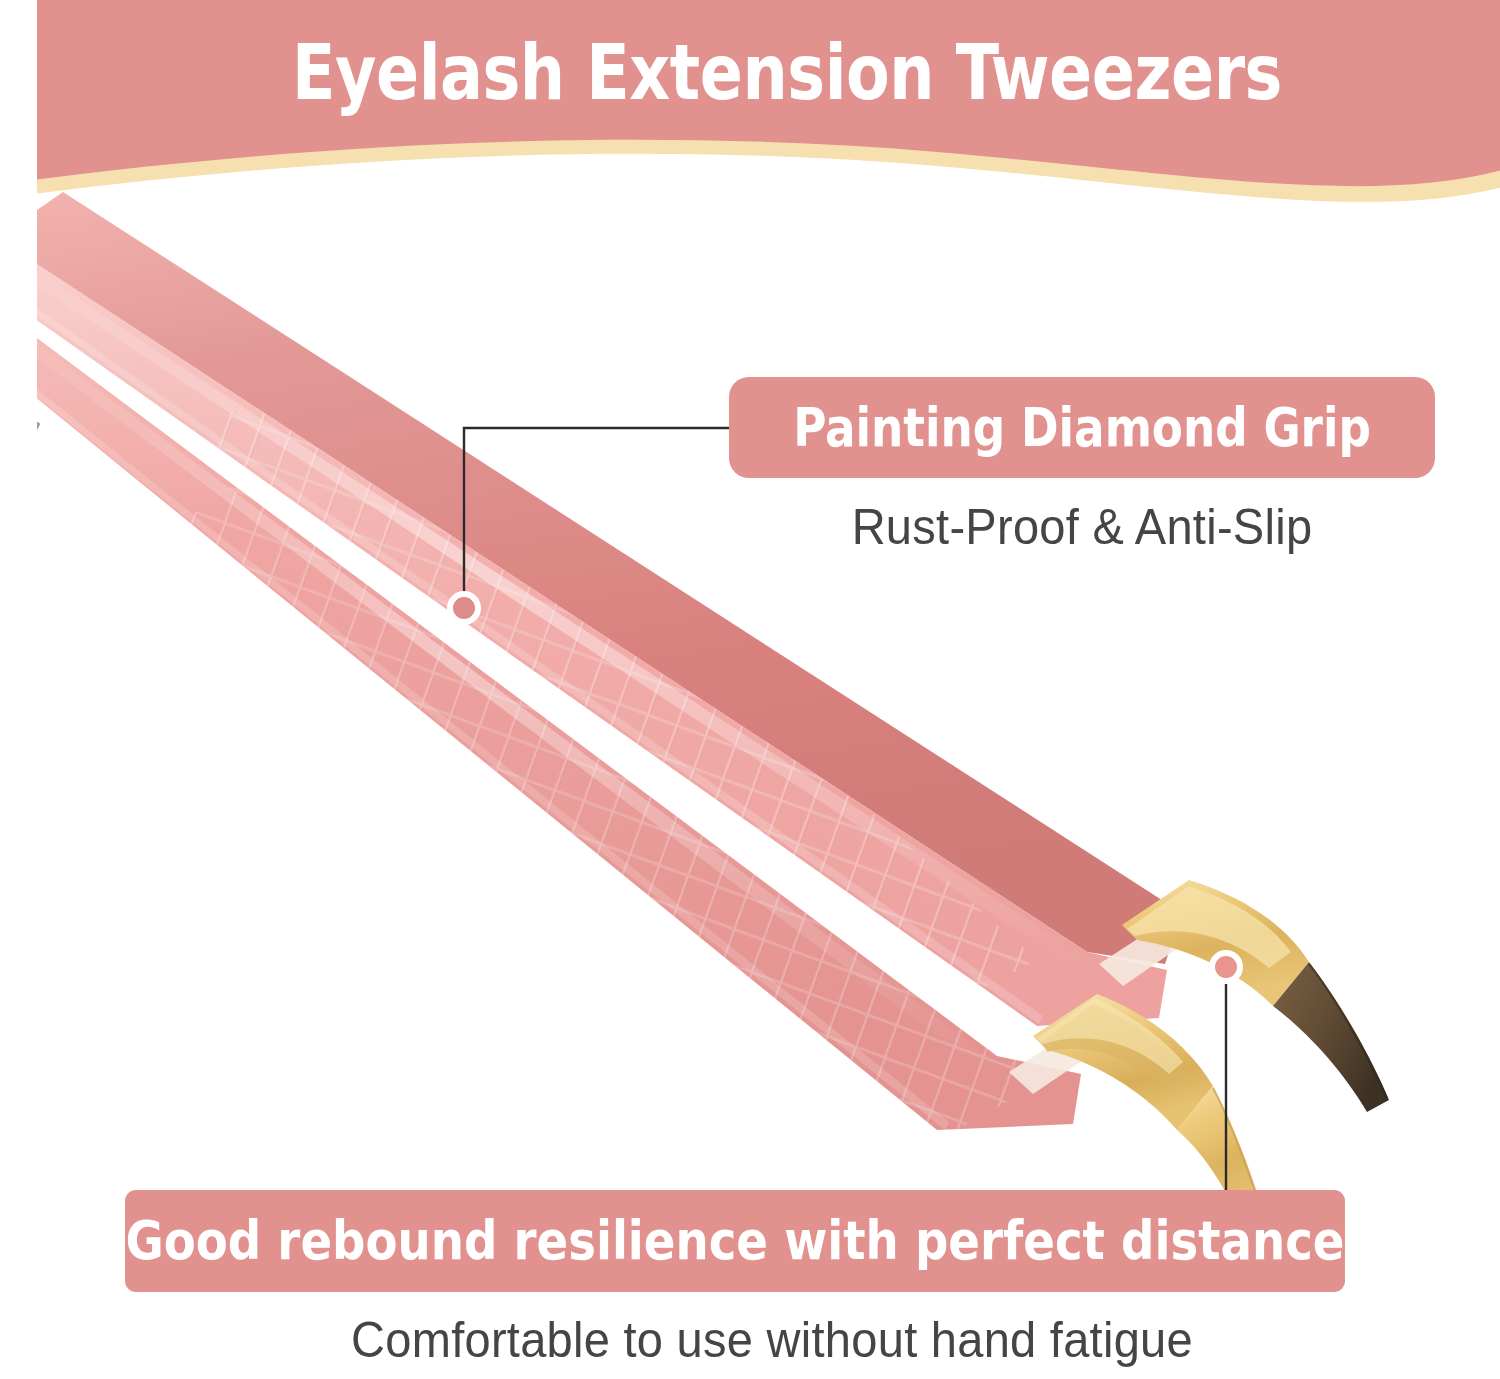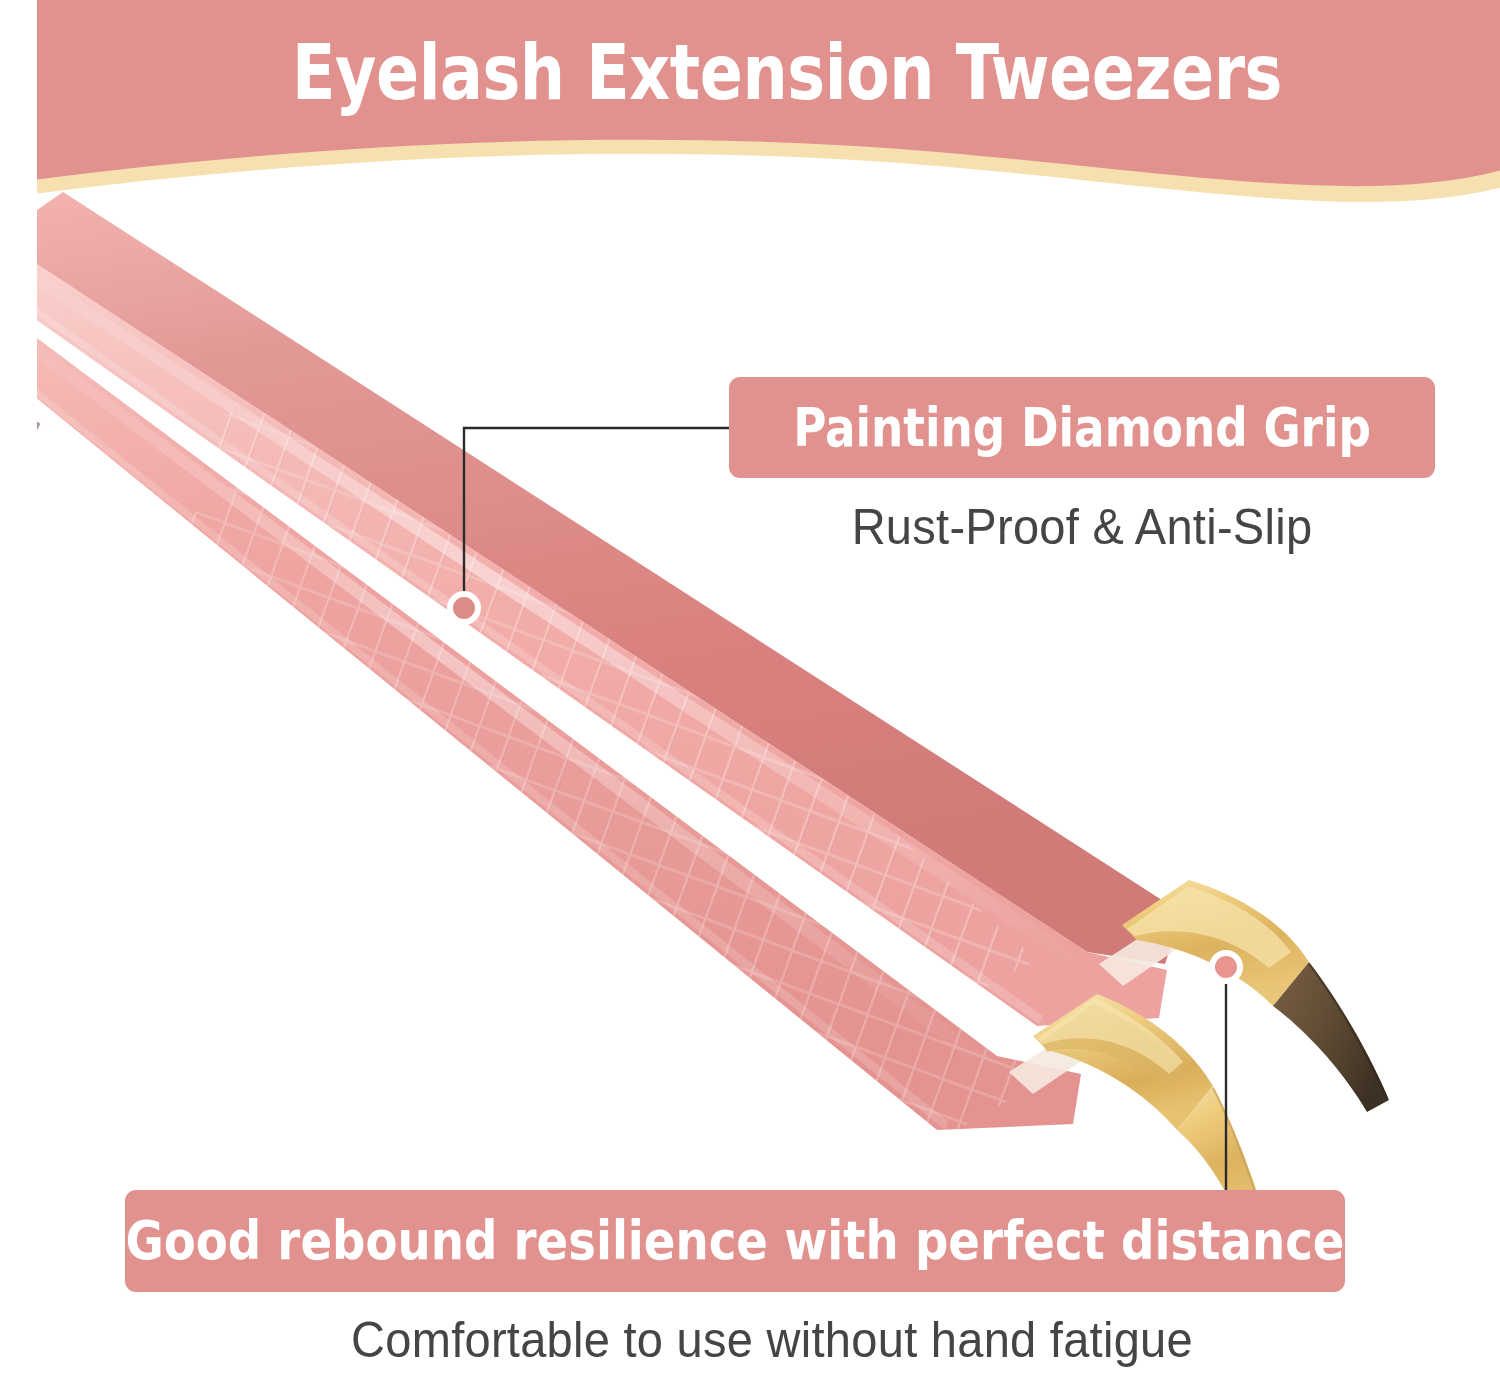--- a/index.html
+++ b/index.html
@@ -86,21 +86,21 @@
   }
 
   
   #callout-1 {
     position: absolute;
     left: 692px;
     top: 377px;
     width: 706px;
     height: 101px;
     background: #e2928e;
-    border-radius: 11px;
+    border-radius: 20px;
     display: flex;
     align-items: center;
     justify-content: center;
   }
   #callout-1-label {
     color: #ffffff;
     font-family: "Liberation Sans Narrow", "DejaVu Sans Condensed", "Liberation Sans", sans-serif;
     font-weight: 700;
     font-size: 53px;
     line-height: 60px;

